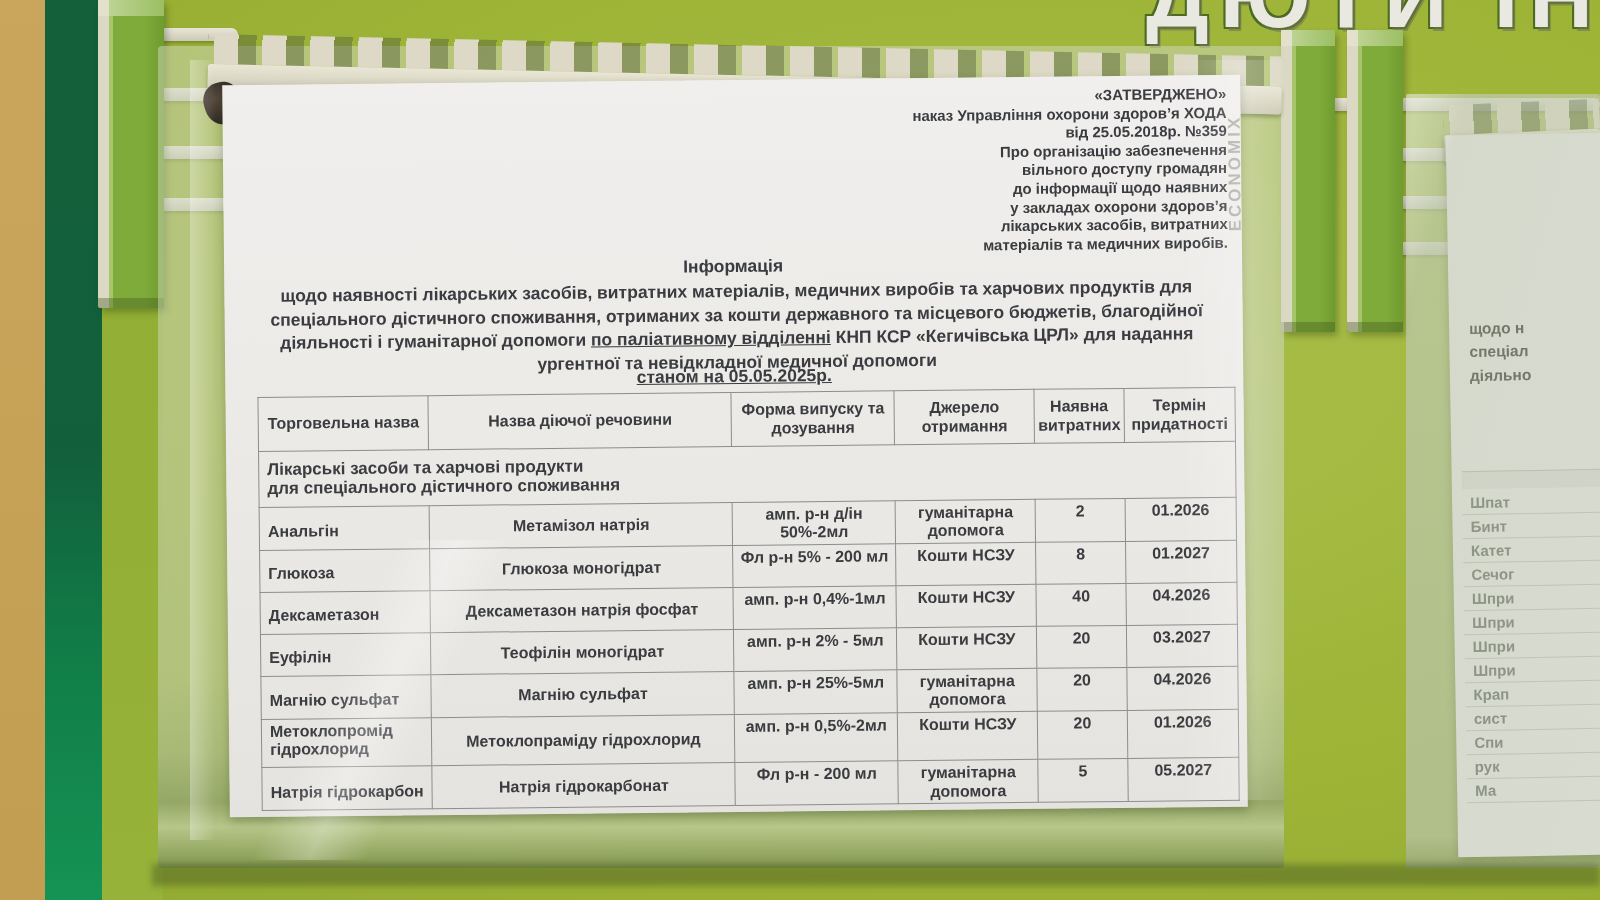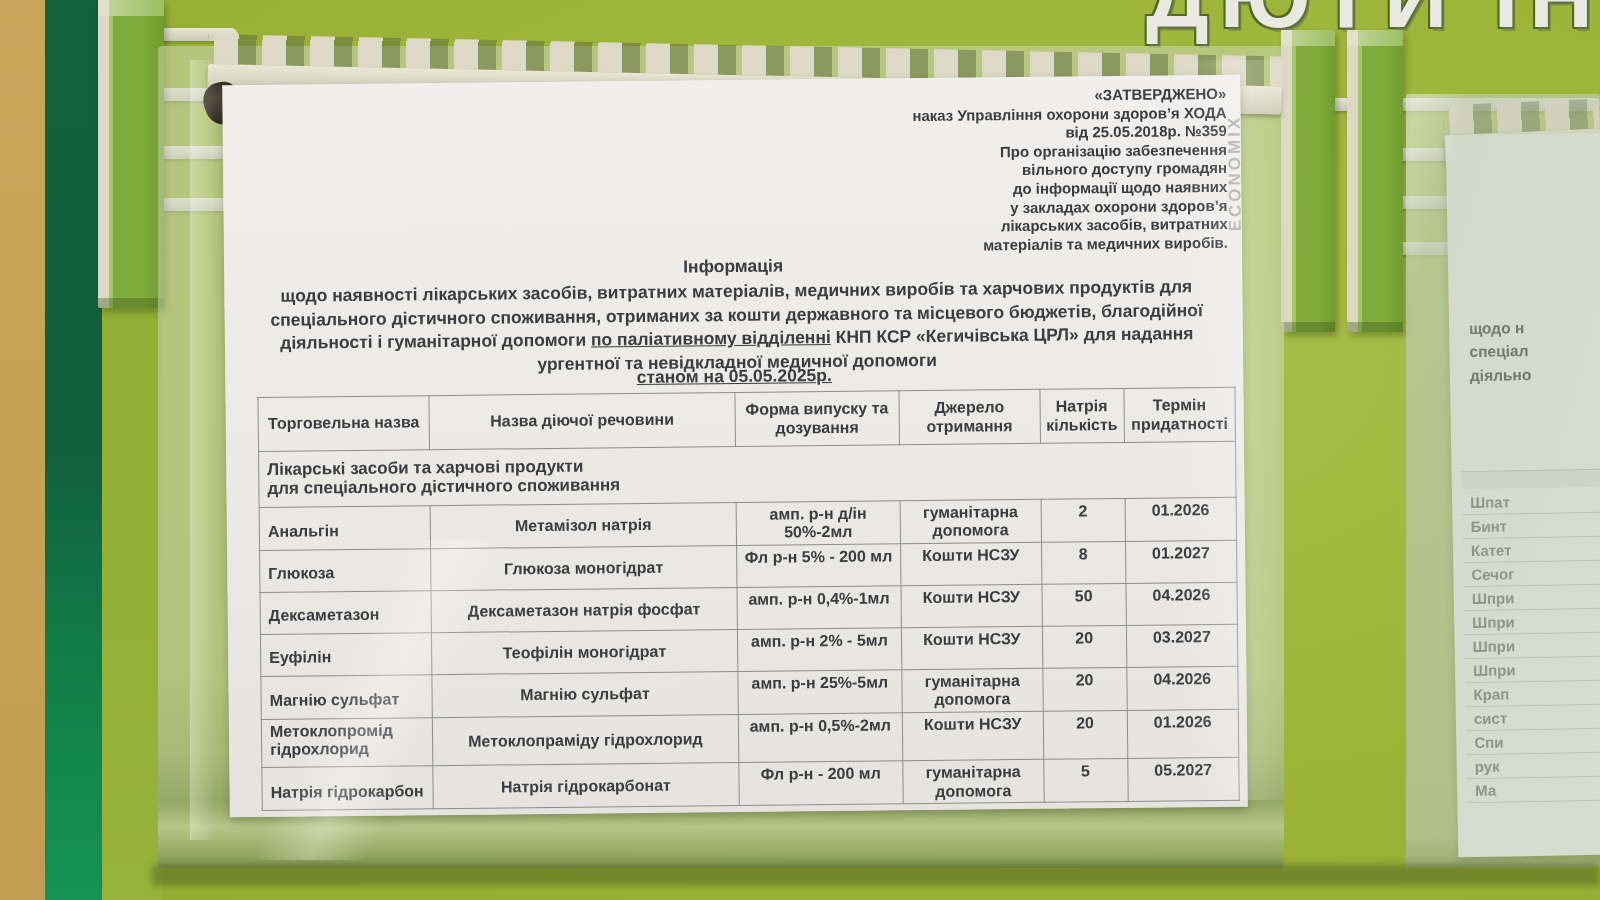--- a/index.html
+++ b/index.html
@@ -170,21 +170,21 @@
             <div>для спеціального дістичного споживання</div>
           </td>
         </tr>
       </tbody>
       <thead>
         <tr>
           <th>Торговельна назва</th>
           <th>Назва діючої речовини</th>
           <th>Форма  випуску та дозування</th>
           <th>Джерело отримання</th>
-          <th>Натрія кількість</th>
+          <th>Наявна витратних</th>
           <th>Термін придатності</th>
         </tr>
       </thead>
       <tbody>
           <tr>
             <td>Анальгін</td>
             <td>Метамізол натрія</td>
             <td>амп. р-н д/ін 50%-2мл</td>
             <td>гуманітарна допомога</td>
             <td>2</td>
@@ -196,21 +196,21 @@
             <td>Фл р-н 5% - 200 мл</td>
             <td>Кошти НСЗУ</td>
             <td>8</td>
             <td>01.2027</td>
           </tr>
           <tr>
             <td>Дексаметазон</td>
             <td>Дексаметазон натрія фосфат</td>
             <td>амп. р-н 0,4%-1мл</td>
             <td>Кошти НСЗУ</td>
-            <td>50</td>
+            <td>40</td>
             <td>04.2026</td>
           </tr>
           <tr>
             <td>Еуфілін</td>
             <td>Теофілін моногідрат</td>
             <td>амп. р-н 2% - 5мл</td>
             <td>Кошти НСЗУ</td>
             <td>20</td>
             <td>03.2027</td>
           </tr>

